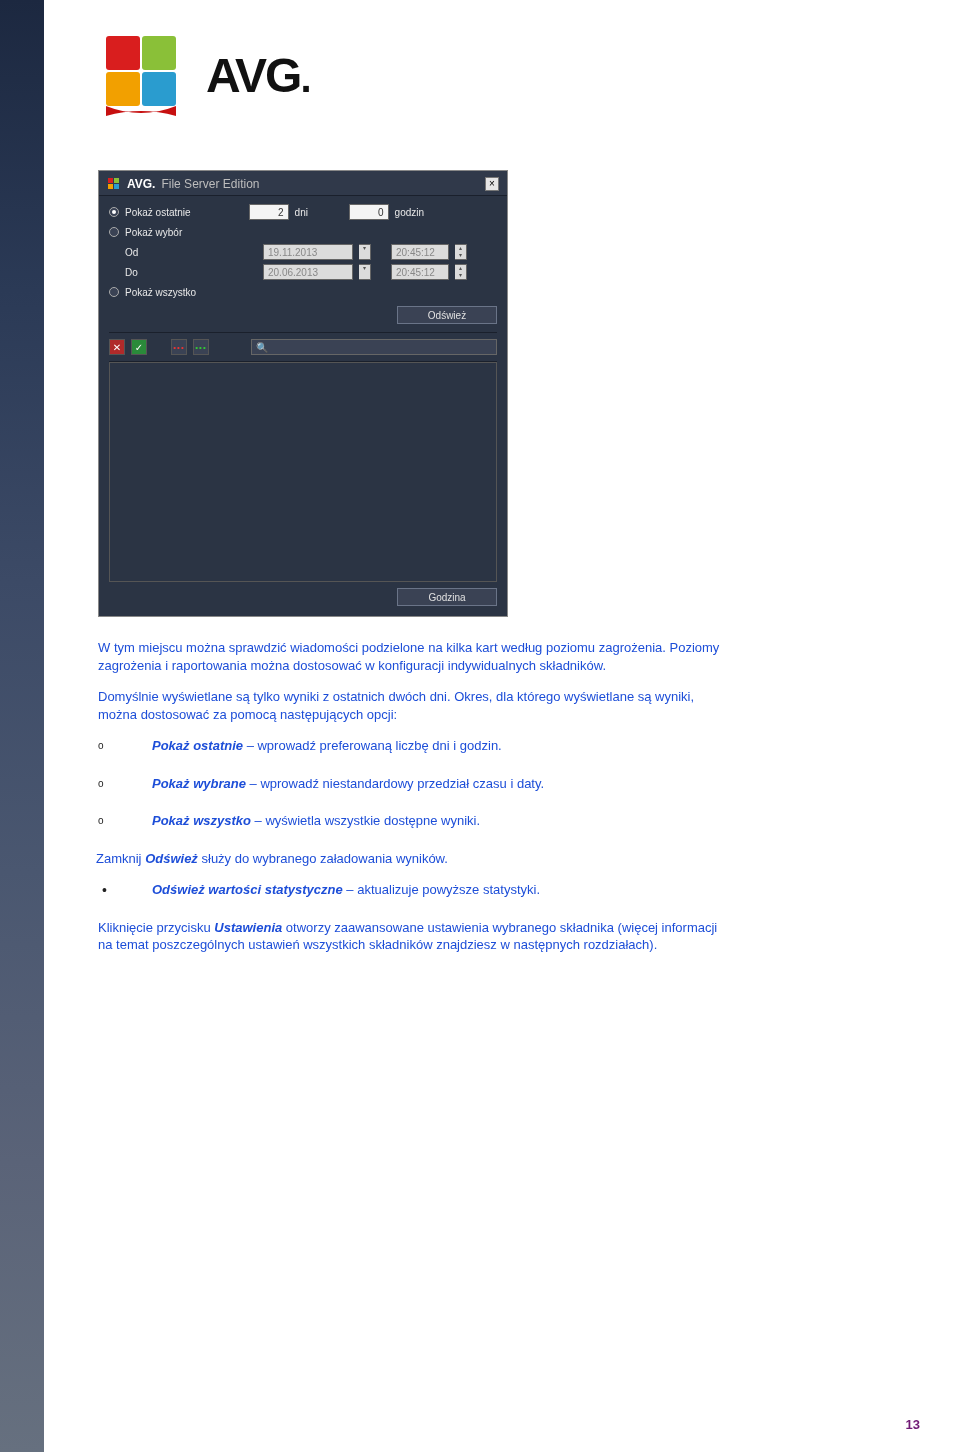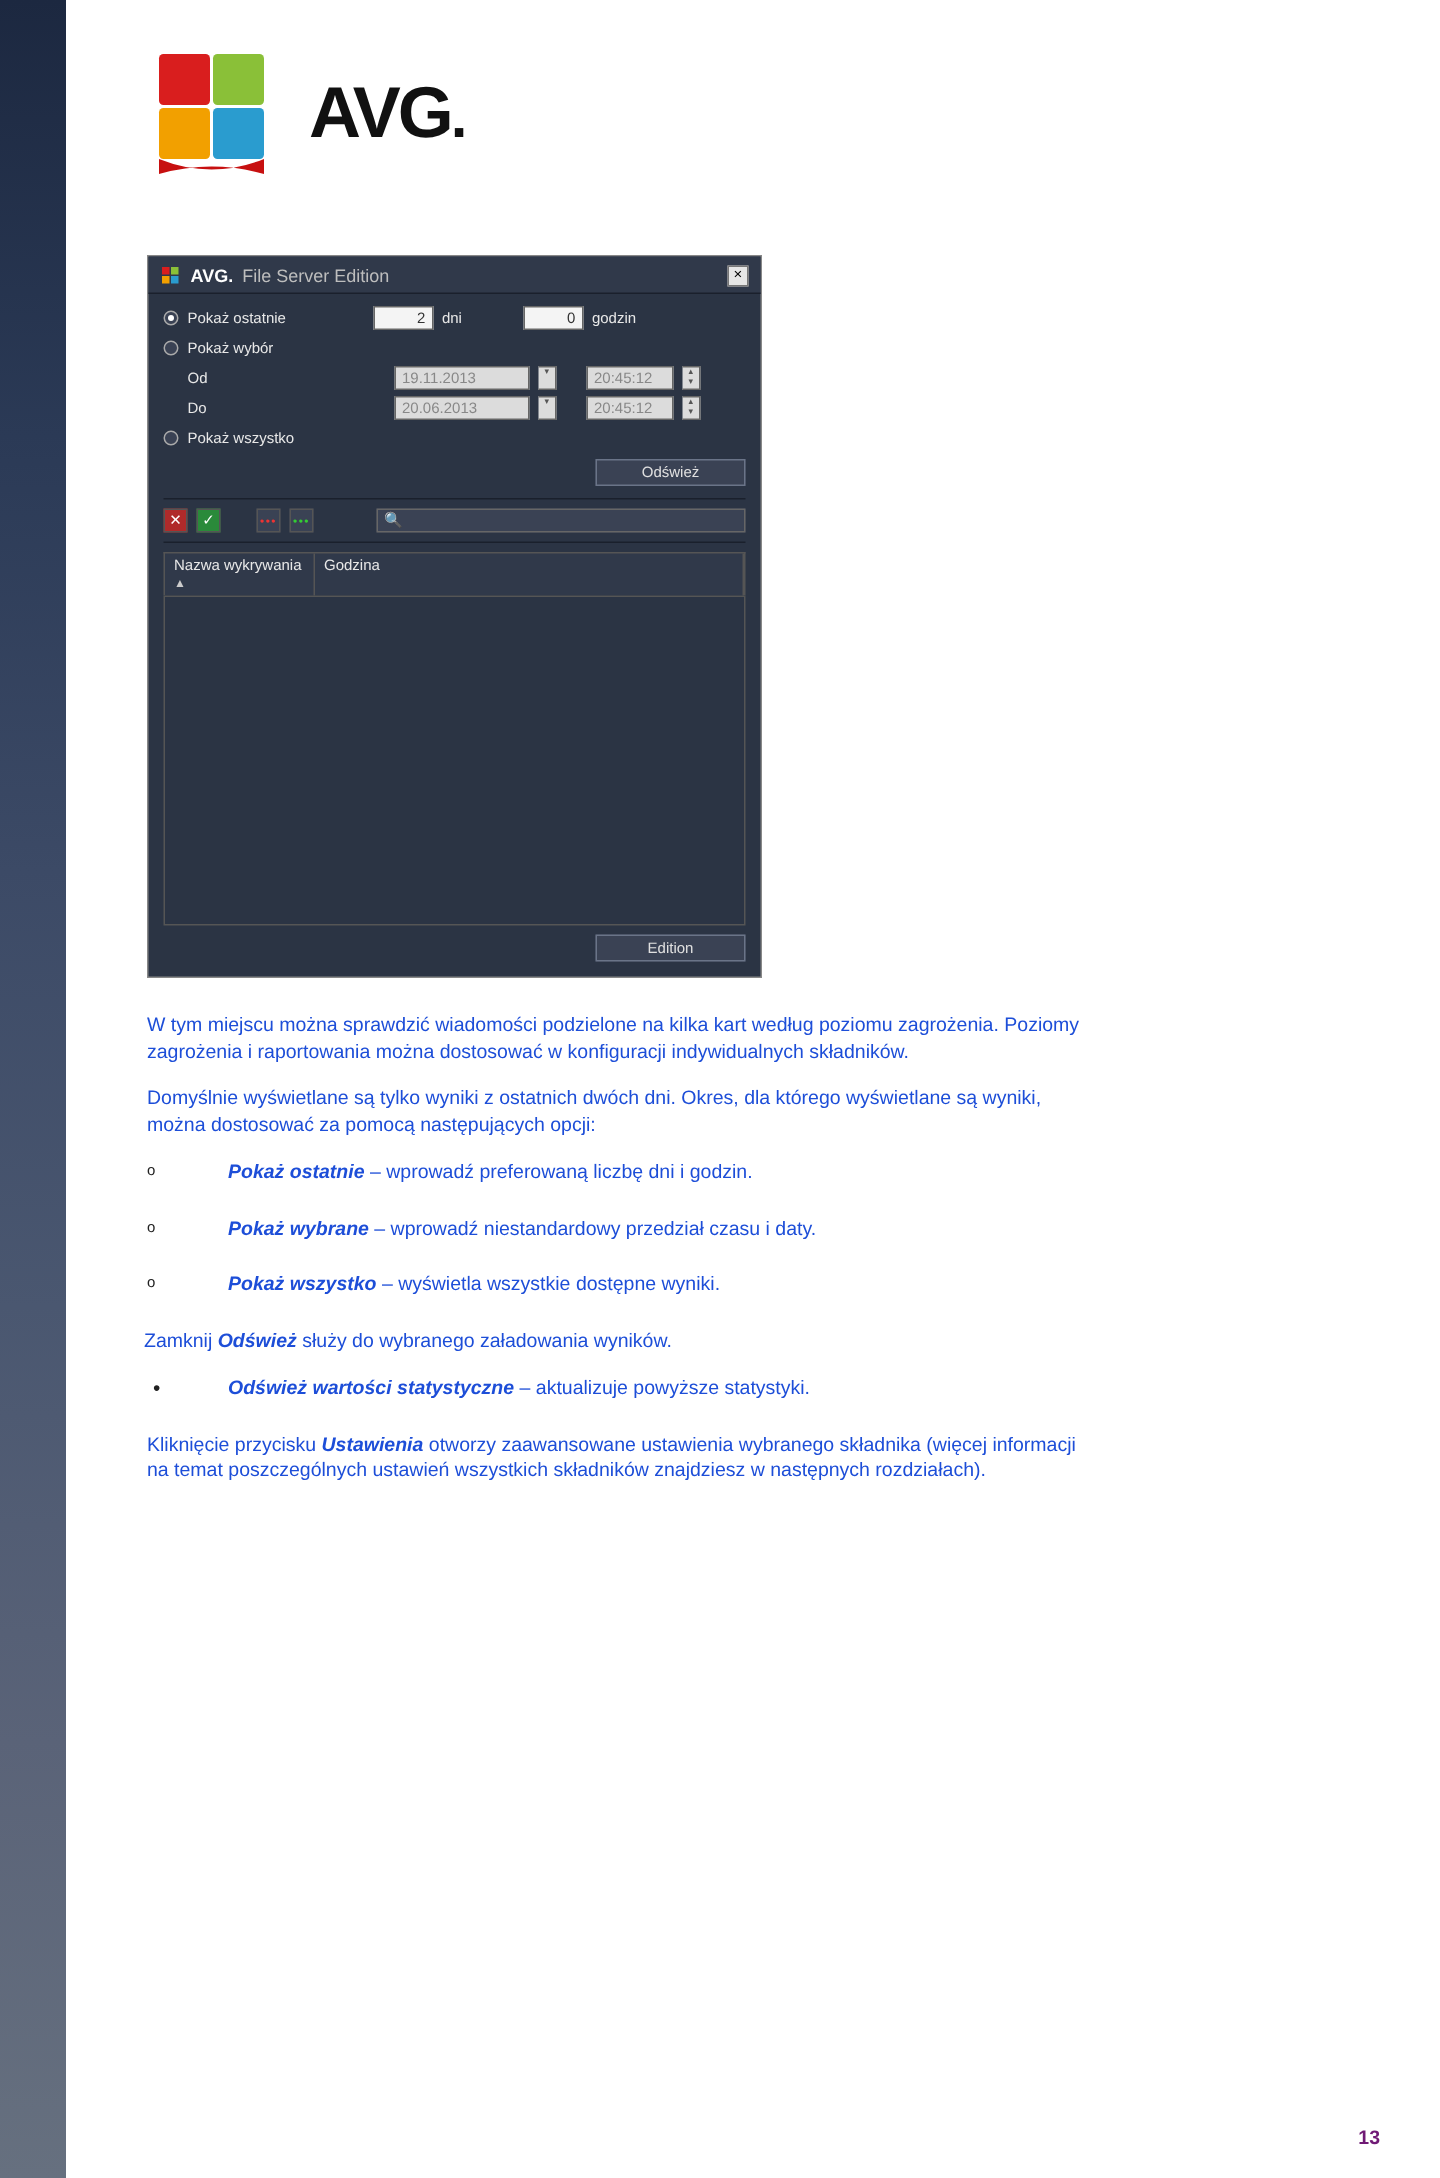--- a/index.html
+++ b/index.html
@@ -337,28 +337,24 @@
         <span class="icon-btn" style="background:#3a4254">
             <span class="dots dots2">•••</span>
           </span>
         <span style="width:30px"></span>
         <span class="search-box">
           <span class="mag">🔍</span>
           <input type="text" style="">
         </span>
       </div>
 
-      <div class="table-hdr">
-        <span class="col sort" style="width:100px">Nazwa wykrywania</span>
-        <span class="col" style="flex:1">Godzina</span>
-      </div>
       <div class="table-body"></div>
 
       <div class="app-footer">
-        <span class="btn" style="width:100px">Edition</span>
+        <span class="btn" style="width:100px">Godzina</span>
       </div>
     </div>
   </div>
 
   <div class="doc">
     <p>W tym miejscu można sprawdzić wiadomości podzielone na kilka kart według poziomu zagrożenia. Poziomy zagrożenia i raportowania można dostosować w konfiguracji indywidualnych składników.</p>
     <p>Domyślnie wyświetlane są tylko wyniki z ostatnich dwóch dni. Okres, dla którego wyświetlane są wyniki, można dostosować za pomocą następujących opcji:</p>
 
     <ul class="level1">
       <li class="circ">

